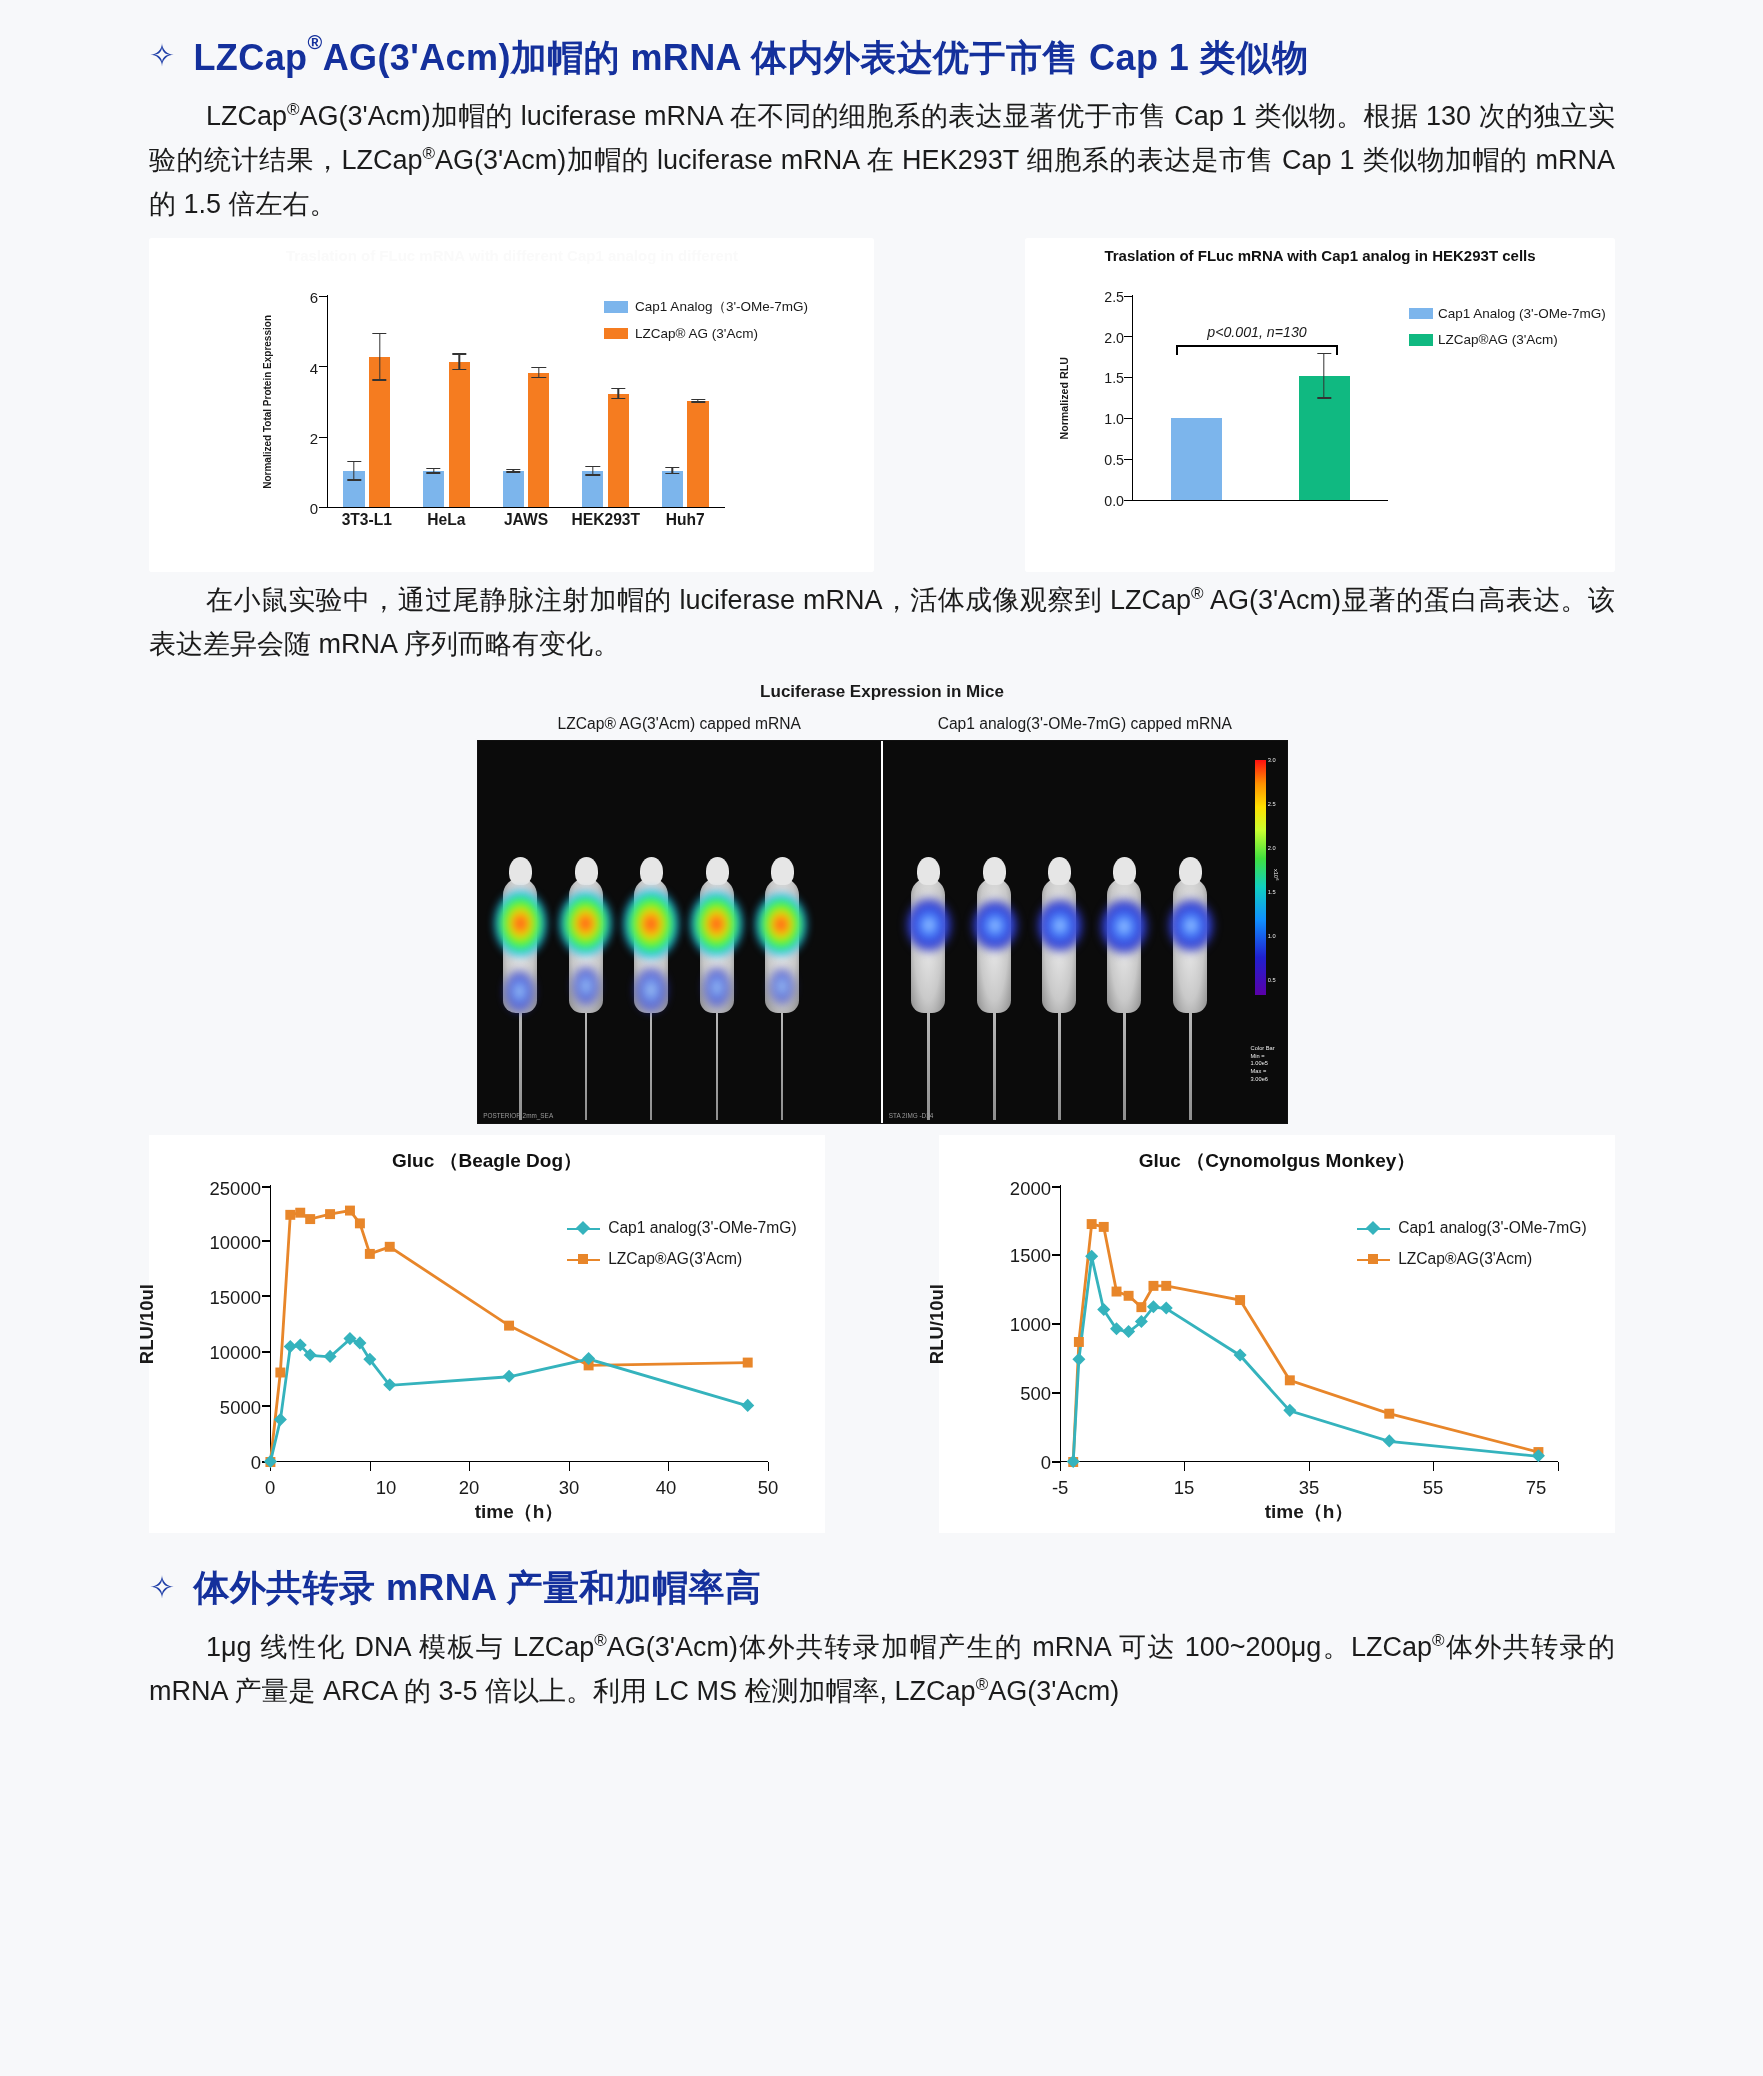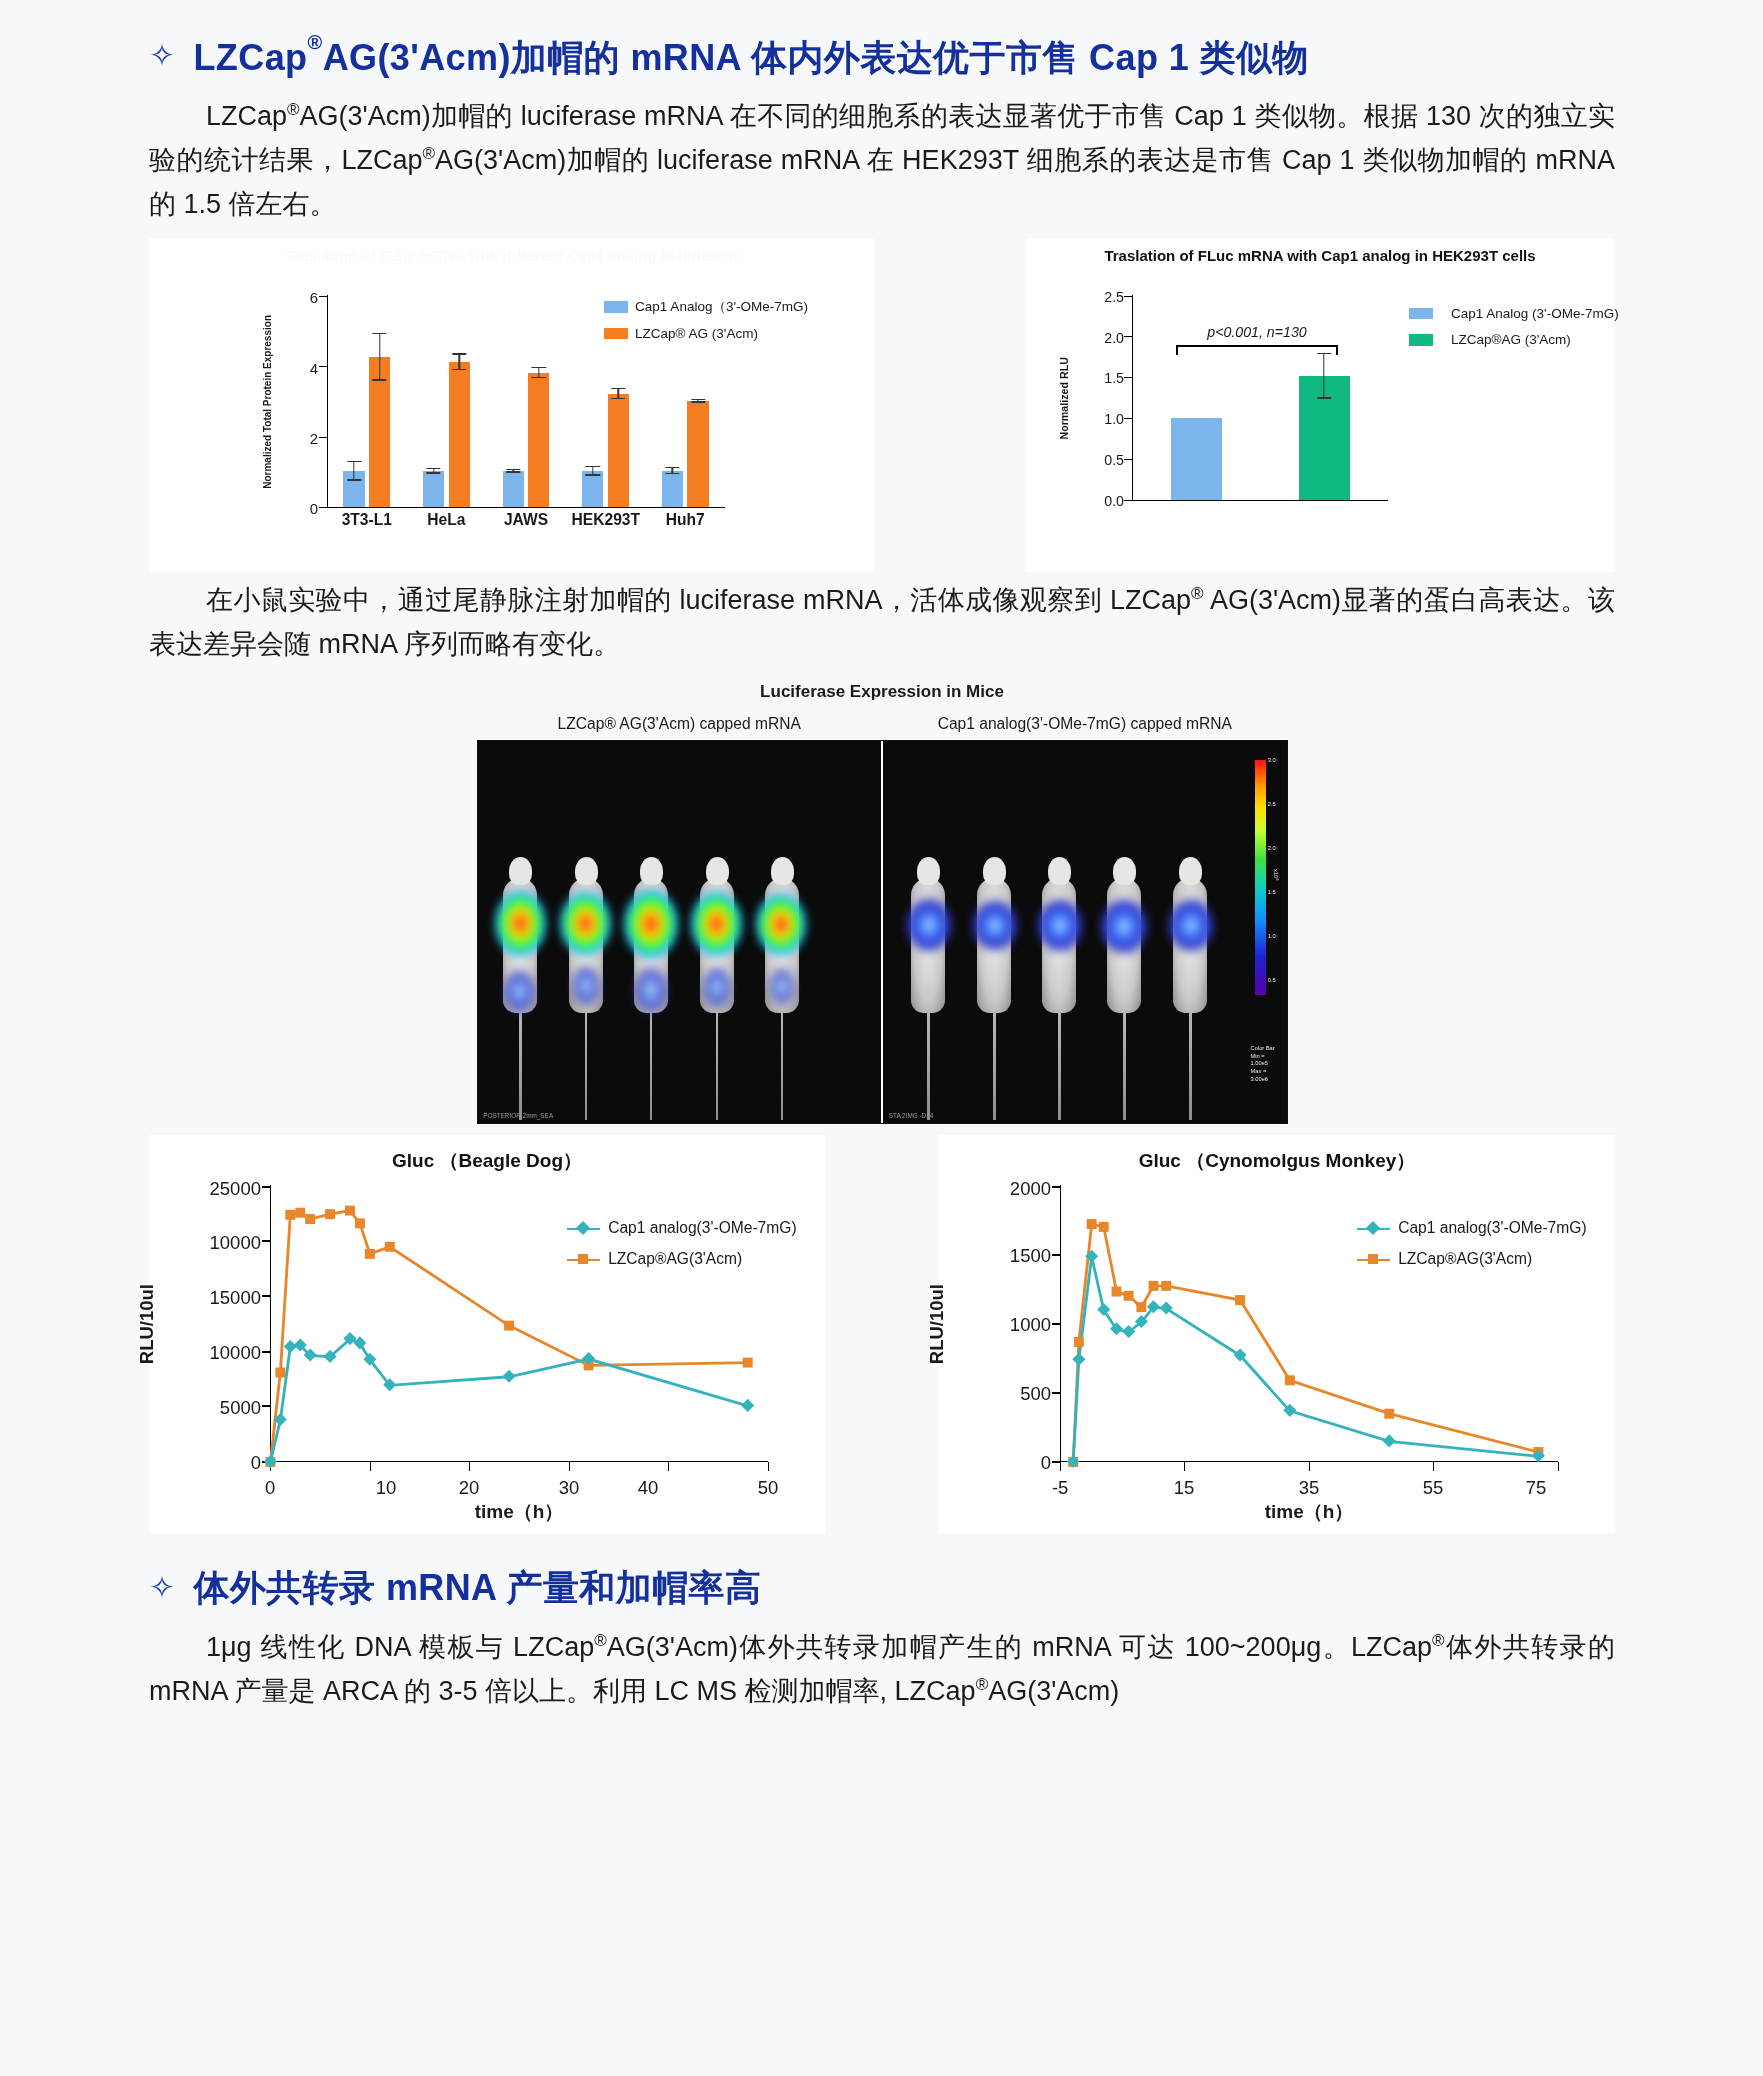--- a/index.html
+++ b/index.html
@@ -142,21 +142,21 @@
   .barB.blue { background:#7cb5ec; }
   .barB.green { background:#10b981; }
   .sig {
     position:absolute; left:44px; top:33px; width:162px; height:28.4px;
   }
   .sig .line { position:absolute; left:0; top:17px; width:162px; height:2.1px; background:#000; }
   .sig .lv { position:absolute; top:17px; width:2.1px; height:10px; background:#000; }
   .sig .txt { position:absolute; left:0; top:-4.3px; width:162px; text-align:center;
               font-size:14.2px; font-style:italic; }
   .legendB { position:absolute; left:384px; top:68px; font-size:13.5px; }
-  .legendB .row { display:flex; align-items:center; gap:18px; margin-bottom:11.4px; white-space:nowrap; }
+  .legendB .row { display:flex; align-items:center; gap:5px; margin-bottom:11.4px; white-space:nowrap; }
 
   
   .mice-wrap { margin: 15.6px 0 7.1px 0; }
   .mice-title { text-align:center; font-size:17px; font-weight:bold; margin-bottom:12.8px; }
   .mice-sub { display:flex; width:811px; margin:0 auto 7.1px auto; }
   .mice-sub div { flex:1; text-align:center; font-size:15.6px; }
   .mice-img {
     width:811px; height:384px; margin:0 auto;
     background:#0b0b0b; position:relative; display:flex;
     border:0.7px solid #111;
@@ -524,21 +524,21 @@
 
         <div class="xtick" style="left:0"></div>
           <div class="xtlabel" style="left:0">0</div>
         <div class="xtick" style="left:100px"></div>
           <div class="xtlabel" style="left:116px">10</div>
         <div class="xtick" style="left:199px"></div>
           <div class="xtlabel" style="left:199px">20</div>
         <div class="xtick" style="left:299px"></div>
           <div class="xtlabel" style="left:299px">30</div>
         <div class="xtick" style="left:398px"></div>
-          <div class="xtlabel" style="left:378px">40</div>
+          <div class="xtlabel" style="left:396px">40</div>
         <div class="xtick" style="left:498px"></div>
           <div class="xtlabel" style="left:498px">50</div>
 
         <svg class="series" width="498" height="277" viewBox="0 0 700 390">
 
           <polyline fill="none" stroke="#e8862a" stroke-width="4" points="0,390 14,264 28,42 42,39 56,48 84,41 112,36 126,54 140,97 168,87 336,198 448,254 672,250"></polyline>
 
           <polyline fill="none" stroke="#35b3bd" stroke-width="4" points="0,390 14,331 28,228 42,226 56,240 84,242 112,217 126,223 140,246 168,282 336,270 448,245 672,311"></polyline>
           <g fill="#e8862a">
             <rect x="-7" y="383" width="14" height="14"></rect>

